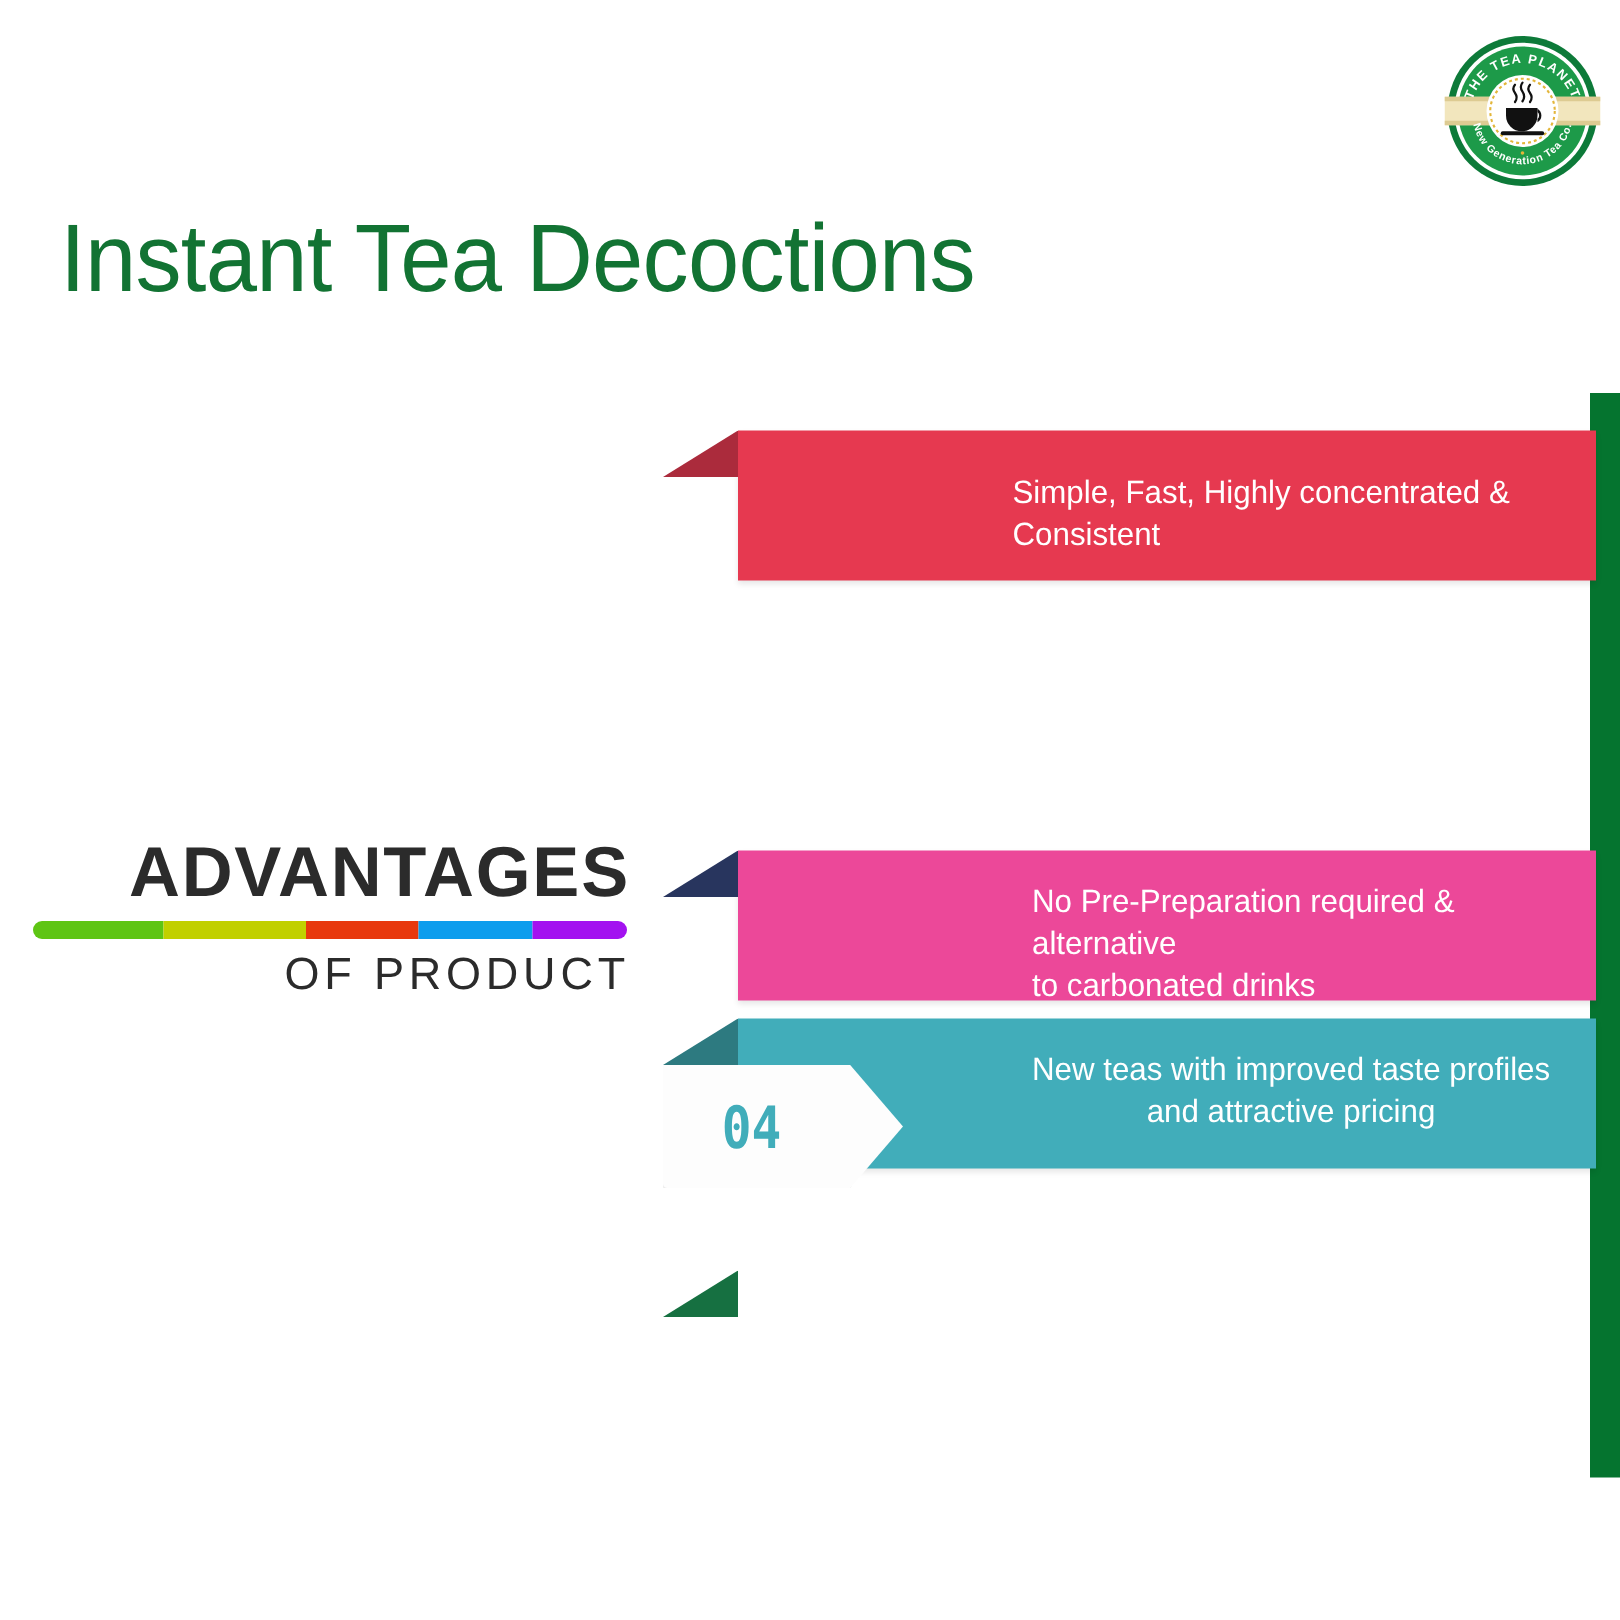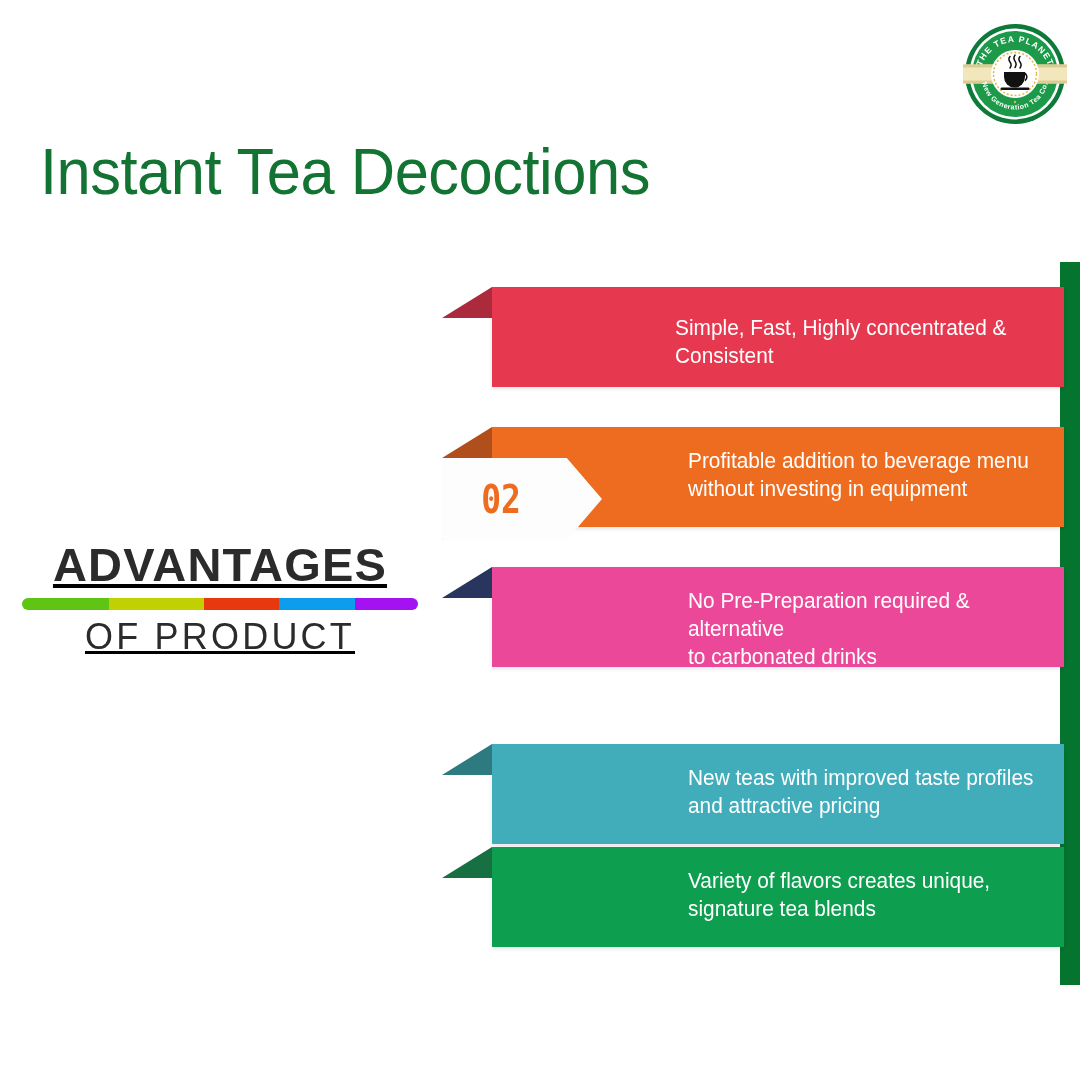--- a/index.html
+++ b/index.html
@@ -43,24 +43,23 @@
     color: #127333;
     white-space: nowrap;
     transform: scaleX(0.96);
     transform-origin: left top;
   }
 
   
   .adv-block {
     position: absolute;
     left: 20px;
-    top: 540px;
+    top: 556px;
     width: 400px;
-    text-align: center;
-    text-decoration: underline;
+    text-align: right;
   }
   .adv-title {
     font-family: "Liberation Sans", sans-serif;
     font-size: 47px;
     font-weight: 700;
     letter-spacing: 1.2px;
     color: #2b2b2b;
     line-height: 1.05;
     margin: 0;
   }
@@ -68,21 +67,21 @@
     display: flex;
     width: 396px;
     height: 12px;
     margin: 9px auto 7px auto;
     border-radius: 6px;
     overflow: hidden;
   }
   .adv-rule span { display: block; height: 100%; }
   .adv-sub {
     font-family: "Liberation Sans", sans-serif;
-    font-size: 36px;
+    font-size: 30px;
     font-weight: 400;
     letter-spacing: 3.2px;
     color: #2b2b2b;
     line-height: 1.1;
     margin: 0;
   }
 
   
   .spine {
     position: absolute;
@@ -224,46 +223,35 @@
 
   <div class="spine" style="background: rgb(5, 116, 47);"></div>
 
   <div class="rows">
       <div class="row" style="top: 287px;">
         <div class="bar" style="background: rgb(230, 57, 80);">
           <div class="bar-text" style="left: 183px; top: 27px;">Simple, Fast, Highly concentrated &amp; Consistent</div>
         </div>
         <div class="fold" style="background: rgb(171, 43, 60);"></div>
       </div>
-      <div class="row" style="top: 427px;">
-        <div class="bar" style="background: rgb(238, 108, 31);">
-          <div class="bar-text" style="left: 196px; top: 20px;">Profitable addition to beverage menu
-without investing in equipment</div>
-        </div>
-        <div class="fold" style="background: rgb(176, 79, 28);"></div>
-        <div class="plate">
-          <div class="plate-num" style="color: rgb(238, 108, 31);">02</div>
-        </div>
-      </div>
       <div class="row" style="top: 567px;">
         <div class="bar" style="background: #ec4899;">
           <div class="bar-text" style="left: 196px; top: 20px;">No Pre-Preparation required &amp; alternative
 to carbonated drinks</div>
         </div>
         <div class="fold" style="background: rgb(40, 53, 94);"></div>
       </div>
-      <div class="row" style="top: 744px;">
+      <div class="row" style="top: 679px; text-align: center;">
         <div class="bar" style="background: rgb(65, 173, 186);">
           <div class="bar-text" style="left: 196px; top: 20px;">New teas with improved taste profiles
 and attractive pricing</div>
         </div>
         <div class="fold" style="background: rgb(45, 122, 128);"></div>
+        <div class="plate">
+          <div class="plate-num" style="color: rgb(65, 173, 186);">04</div>
+        </div>
       </div>
       <div class="row" style="top: 847px;">
-        <div class="bar" style="background: rgb(13, 158, 79);">
-          <div class="bar-text" style="left: 196px; top: 20px;">Variety of flavors creates unique,
-signature tea blends</div>
-        </div>
         <div class="fold" style="background: rgb(22, 112, 65);"></div>
       </div>
     </div>
 
 </div>
 
 </body></html>

